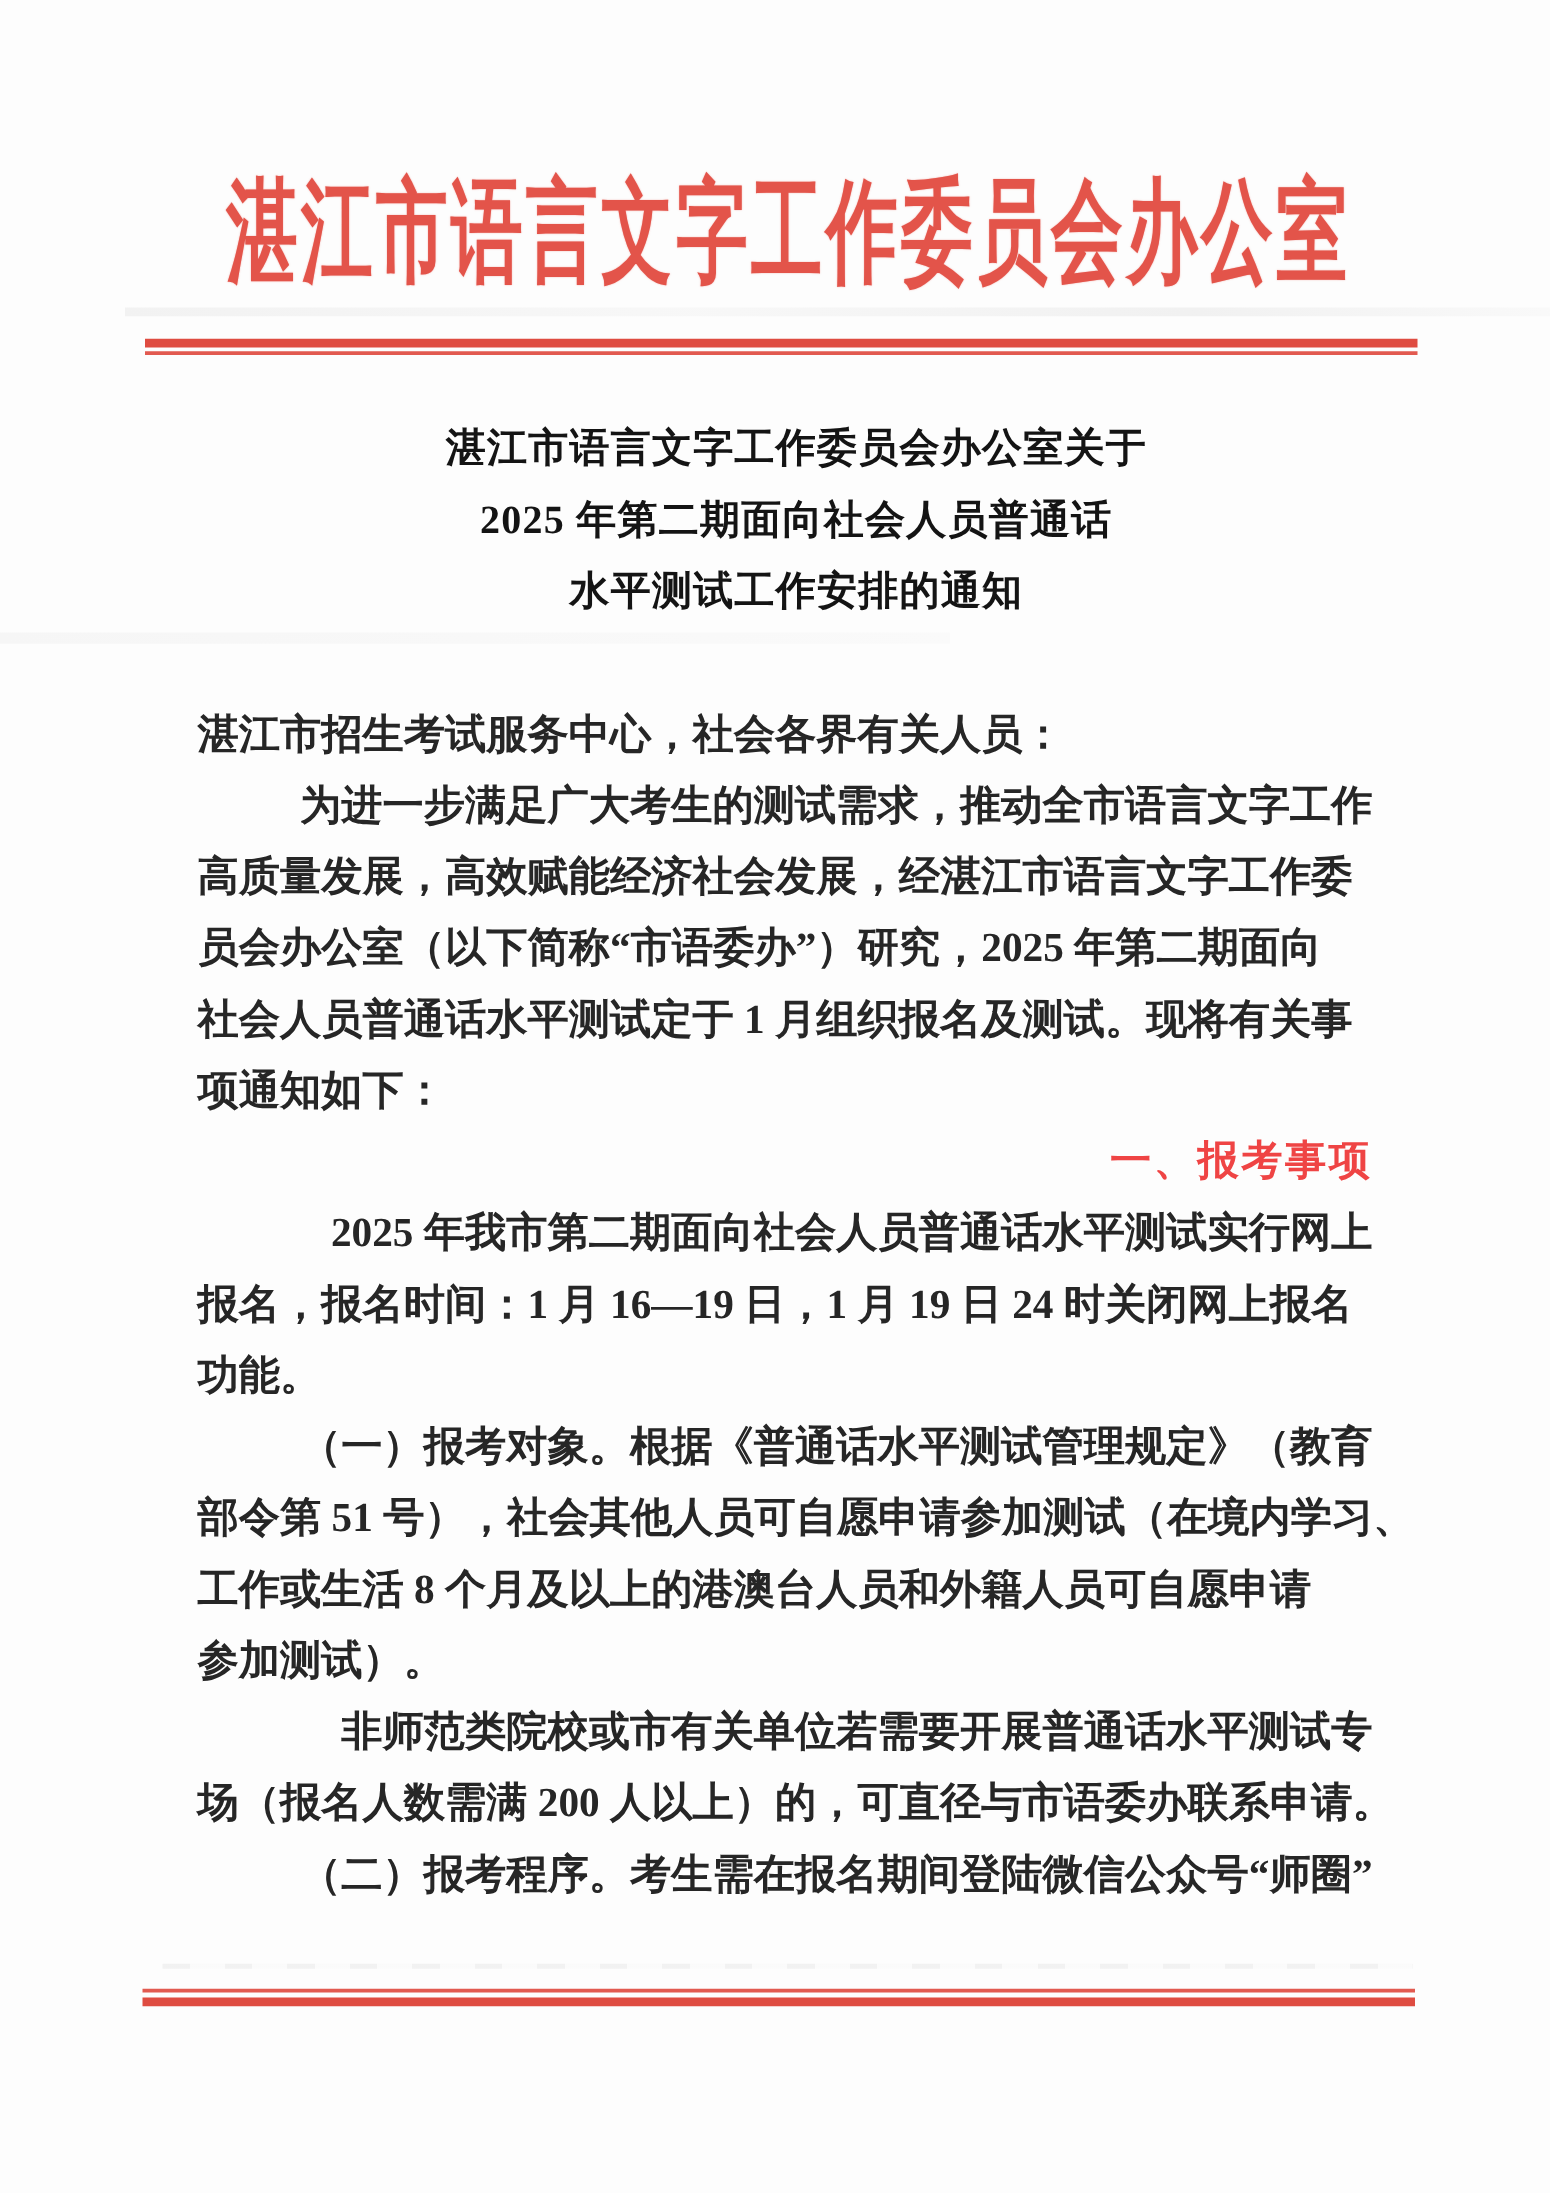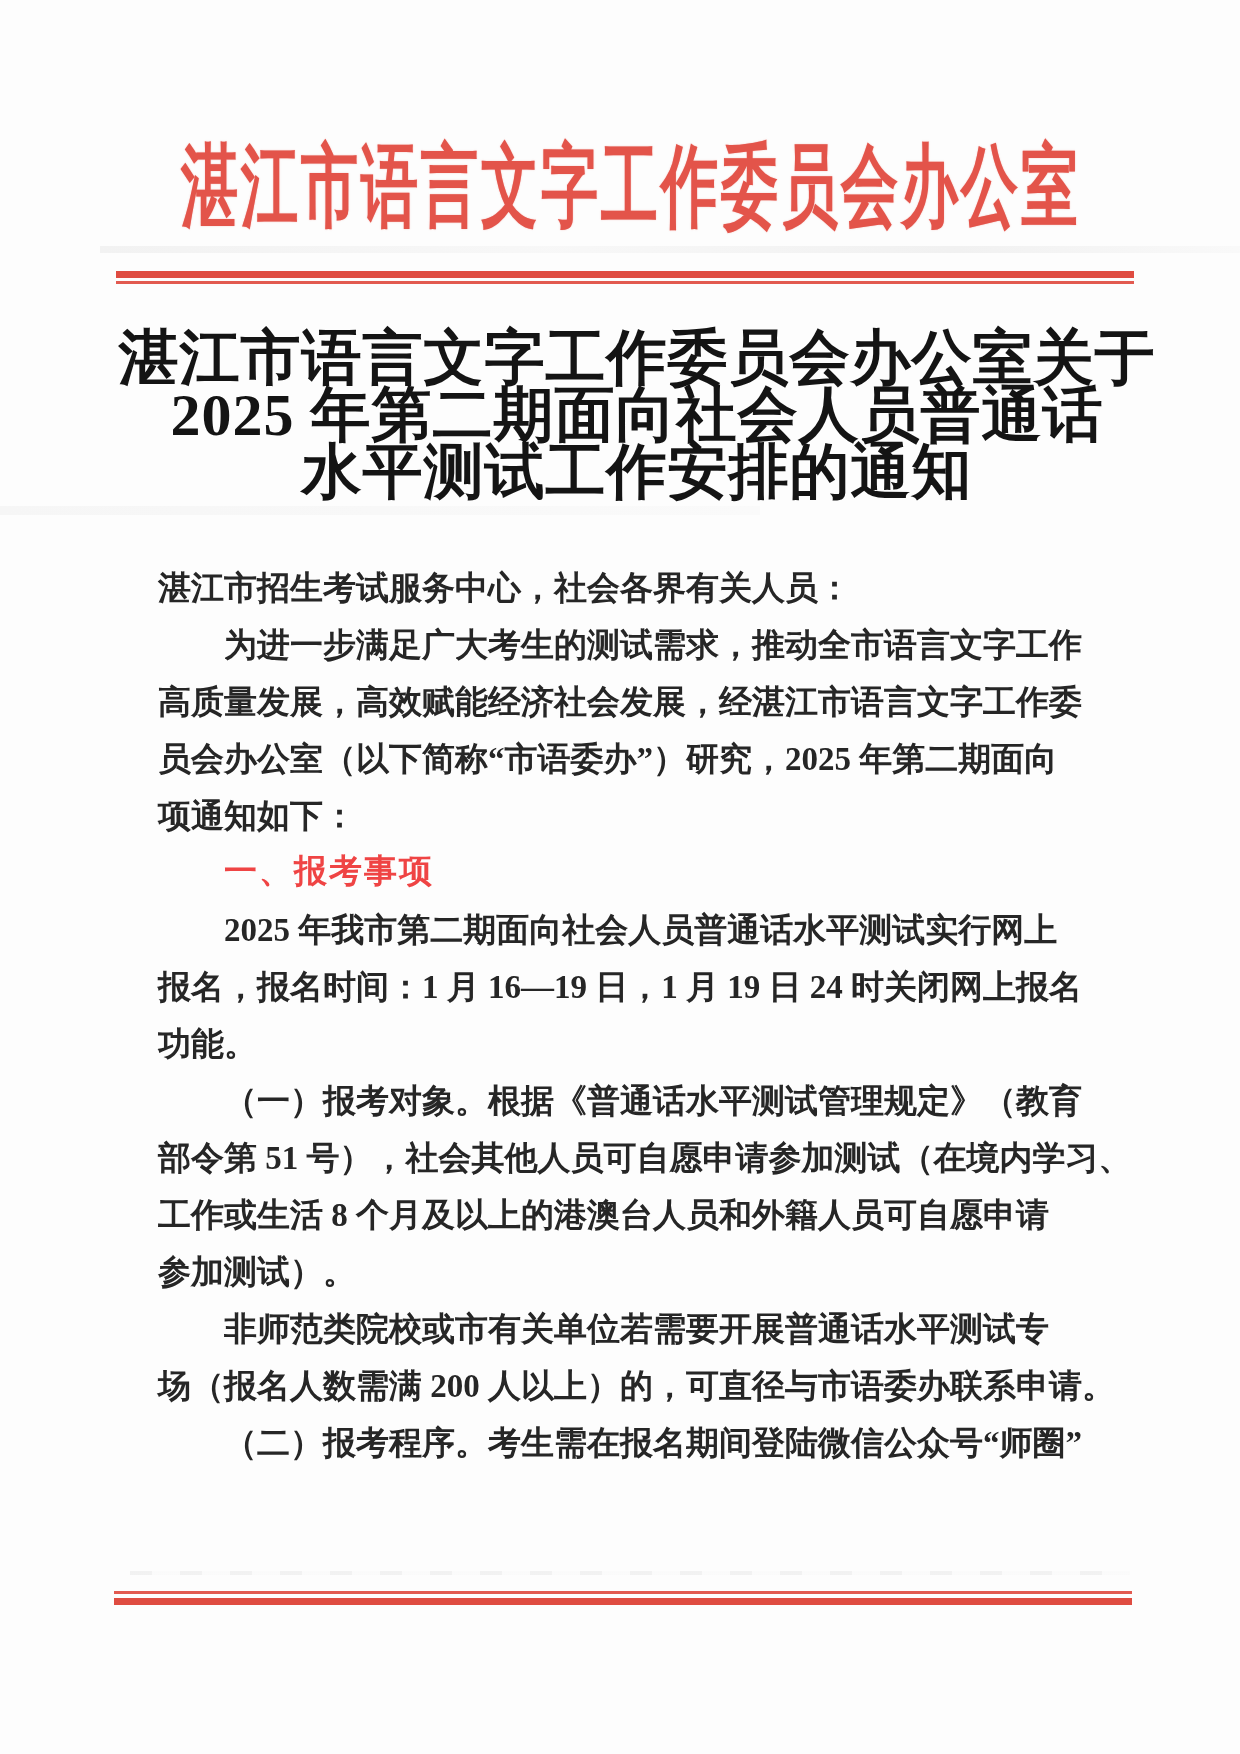--- a/index.html
+++ b/index.html
@@ -52,35 +52,35 @@
   .sep-bottom .gap   { height: 4px; }
   .sep-bottom .thick { height: 7px; background: #df4c41; }
 
   
   .doc-title {
     position: absolute;
     top: 330px; left: 34px; width: 1206px;
     text-align: center;
     font-weight: bold;
     color: #141414;
-    font-size: 60px;
+    font-size: 32px;
     line-height: 57px;
     letter-spacing: 1px;
   }
 
   
   .doc-body {
     position: absolute;
     top: 560px; left: 158px; width: 940px;
     color: #262626;
     font-size: 33px;
     line-height: 57px;
   }
   .doc-body .bline { white-space: nowrap; height: 57px; font-weight: bold; }
-  .doc-body .indent { text-indent: 2em; }
+  .doc-body .indent { text-indent: 2em; text-align: right; }
   .doc-body .bold {
     font-weight: bold;
     font-family: Liberation Mono, monospace;
     letter-spacing: 2px;
     color: #ef4444;
   }
 </style>
 </head>
 <body>
 
@@ -104,20 +104,21 @@
     <div>湛江市语言文字工作委员会办公室关于</div>
     <div>2025 年第二期面向社会人员普通话</div>
     <div>水平测试工作安排的通知</div>
   </div>
 
   <div class="doc-body">
       <div class="bline">湛江市招生考试服务中心，社会各界有关人员：</div>
       <div class="bline indent">为进一步满足广大考生的测试需求，推动全市语言文字工作</div>
       <div class="bline">高质量发展，高效赋能经济社会发展，经湛江市语言文字工作委</div>
       <div class="bline">员会办公室（以下简称“市语委办”）研究，2025 年第二期面向</div>
+      <div class="bline">社会人员普通话水平测试定于 1 月组织报名及测试。现将有关事</div>
       <div class="bline">项通知如下：</div>
       <div class="bline indent bold">一、报考事项</div>
       <div class="bline indent">2025 年我市第二期面向社会人员普通话水平测试实行网上</div>
       <div class="bline">报名，报名时间：1 月 16—19 日，1 月 19 日 24 时关闭网上报名</div>
       <div class="bline">功能。</div>
       <div class="bline indent">（一）报考对象。根据《普通话水平测试管理规定》（教育</div>
       <div class="bline">部令第 51 号），社会其他人员可自愿申请参加测试（在境内学习、</div>
       <div class="bline">工作或生活 8 个月及以上的港澳台人员和外籍人员可自愿申请</div>
       <div class="bline">参加测试）。</div>
       <div class="bline indent">非师范类院校或市有关单位若需要开展普通话水平测试专</div>

